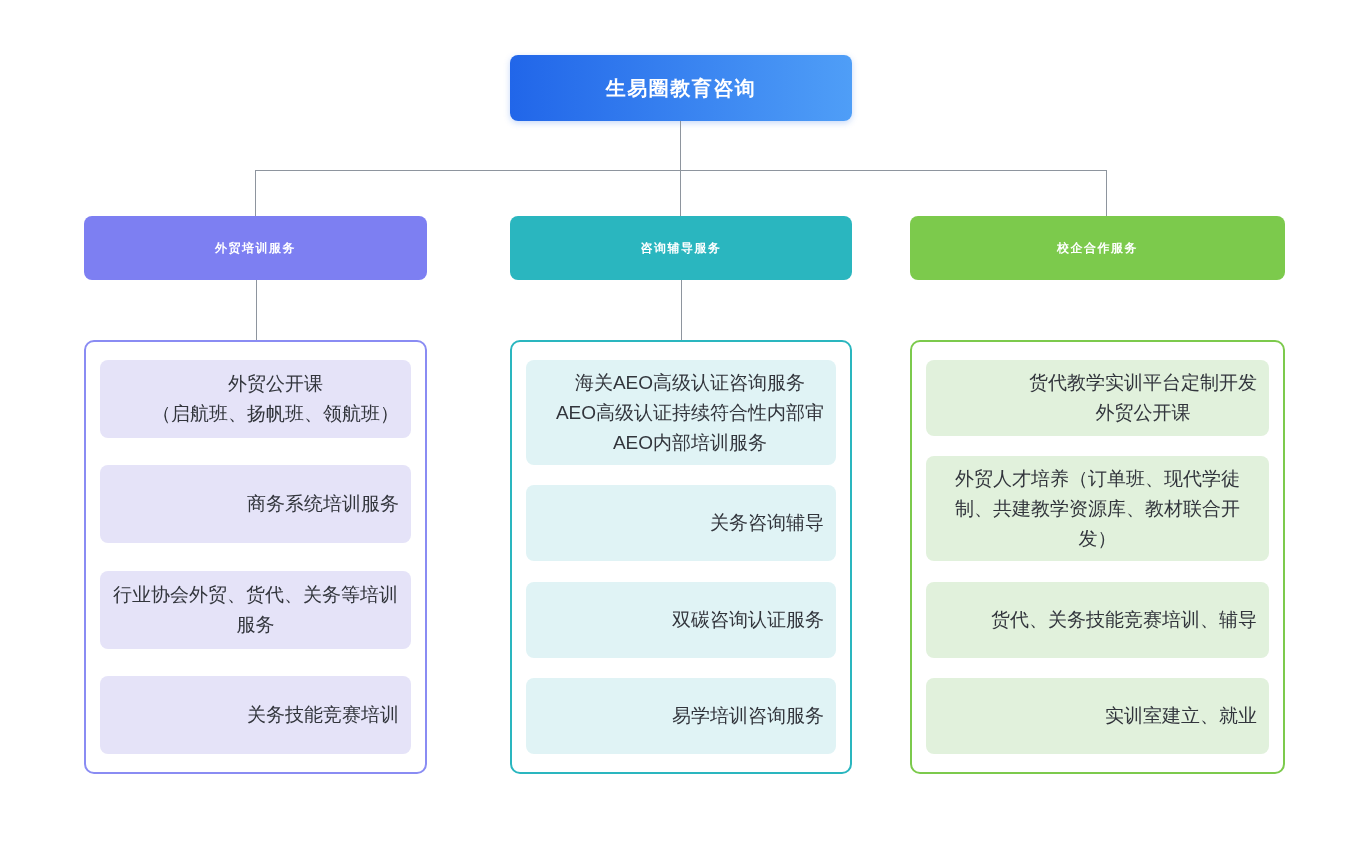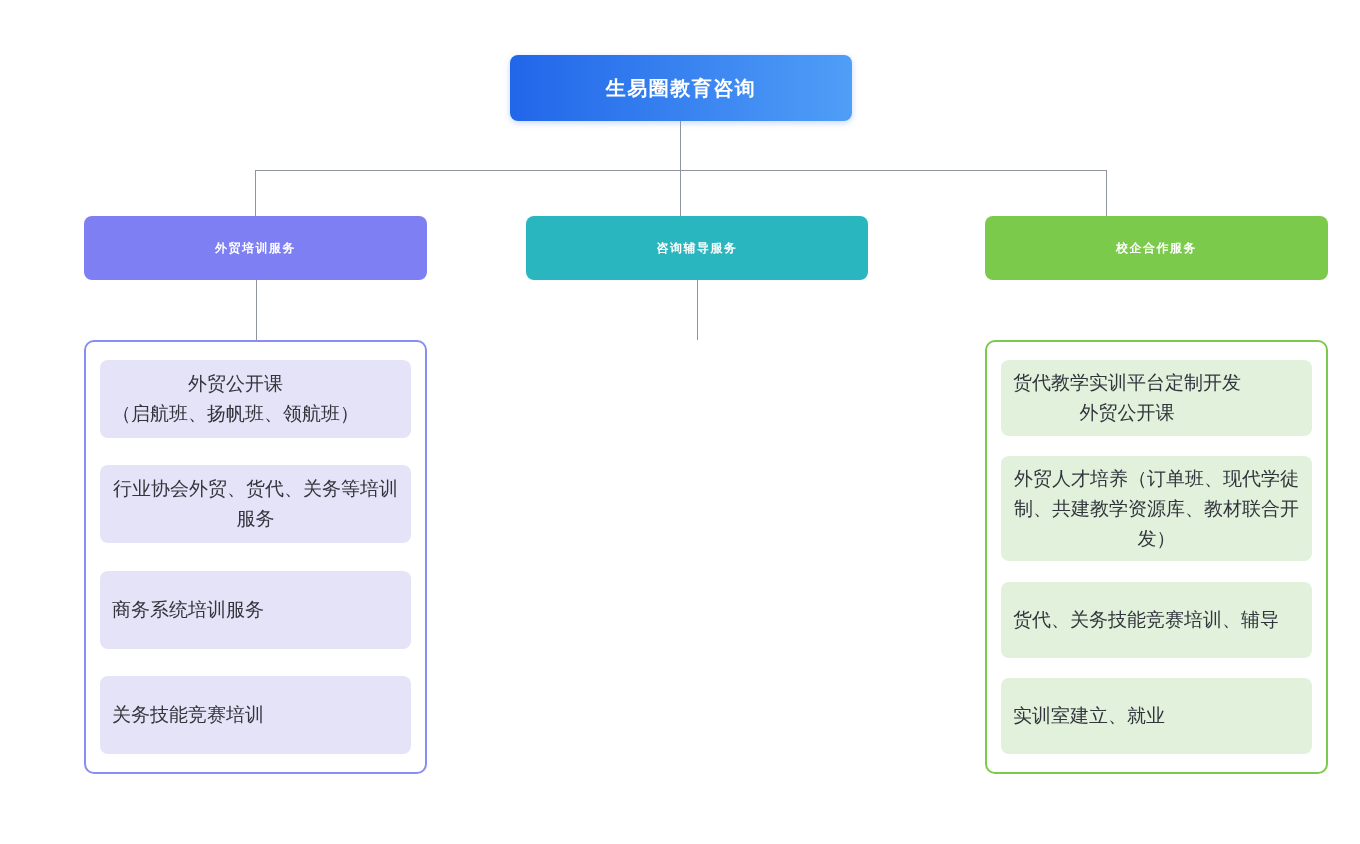--- a/index.html
+++ b/index.html
@@ -29,22 +29,22 @@
   .line{position:absolute;background:var(--line,#8e959e);}
   .line.v{width:1px;}
   .line.h{height:1px;}
   .stem{left:680px;top:121px;height:95px;}
   .bar{left:255px;top:170px;width:852px;}
   .drop-left{left:255px;top:170px;height:46px;}
   .drop-right{left:1106px;top:170px;height:46px;}
   
   .column{position:absolute;top:216px;width:343px;height:560px;}
   .col-1{left:84px;}
-  .col-2{left:526px;width:342px;}
-  .col-3{left:985px;}
+  .col-2{left:510px;width:342px;}
+  .col-3{left:910px;padding-left:32px;}
   .branch-header{
     position:absolute;left:0;top:0;right:0;height:64px;
     border-radius:8px;
     background:var(--accent);
     display:flex;align-items:center;justify-content:center;
   }
   .branch-header span{
     color:#ffffff;font-size:12px;font-weight:bold;letter-spacing:1.5px;
   }
   .branch-link{
@@ -57,21 +57,21 @@
     background:#ffffff;
     border:2px solid var(--border);
     border-radius:10px;
     padding:18px 14px;
     display:flex;flex-direction:column;justify-content:space-between;
   }
   .item{
     background:var(--item-bg);
     border-radius:8px;
     min-height:76px;
-    display:flex;align-items:center;justify-content:flex-start;
+    display:flex;align-items:center;justify-content:flex-end;
     text-align:center;
     padding:4px 12px;
     box-sizing:border-box;
   }
   .col-1 .item{min-height:78px;}
   .item.tall{min-height:105px;}
   .item span{
     color:var(--item-fg,#32353c);
     font-size:19px;line-height:30px;
     white-space:pre-line;
@@ -95,36 +95,52 @@
     <div class="branch-header">
       <span>外贸培训服务</span>
     </div>
     <div class="branch-link"></div>
     <div class="branch-box">
       <div class="item">
         <span>外贸公开课
 （启航班、扬帆班、领航班）</span>
       </div>
       <div class="item">
-        <span>行业协会外贸、货代、关务等培训服务</span>
+        <span>商务系统培训服务</span>
       </div>
       <div class="item">
-        <span>商务系统培训服务</span>
+        <span>行业协会外贸、货代、关务等培训服务</span>
       </div>
       <div class="item">
         <span>关务技能竞赛培训</span>
       </div>
     </div>
   </div>
 
   <div class="column col-2" style="--accent: #2ab6bf; --border: #2ab6bf; --item-bg: #e0f3f5;">
     <div class="branch-header">
       <span>咨询辅导服务</span>
     </div>
     <div class="branch-link"></div>
+    <div class="branch-box">
+      <div class="item tall">
+        <span>海关AEO高级认证咨询服务
+AEO高级认证持续符合性内部审
+AEO内部培训服务</span>
+      </div>
+      <div class="item">
+        <span>关务咨询辅导</span>
+      </div>
+      <div class="item">
+        <span>双碳咨询认证服务</span>
+      </div>
+      <div class="item">
+        <span>易学培训咨询服务</span>
+      </div>
+    </div>
   </div>
 
   <div class="column col-3" style="--accent: #7cca4c; --border: #7cca4c; --item-bg: #e1f1dc;">
     <div class="branch-header">
       <span>校企合作服务</span>
     </div>
     <div class="branch-box">
       <div class="item">
         <span>货代教学实训平台定制开发
 外贸公开课</span>

